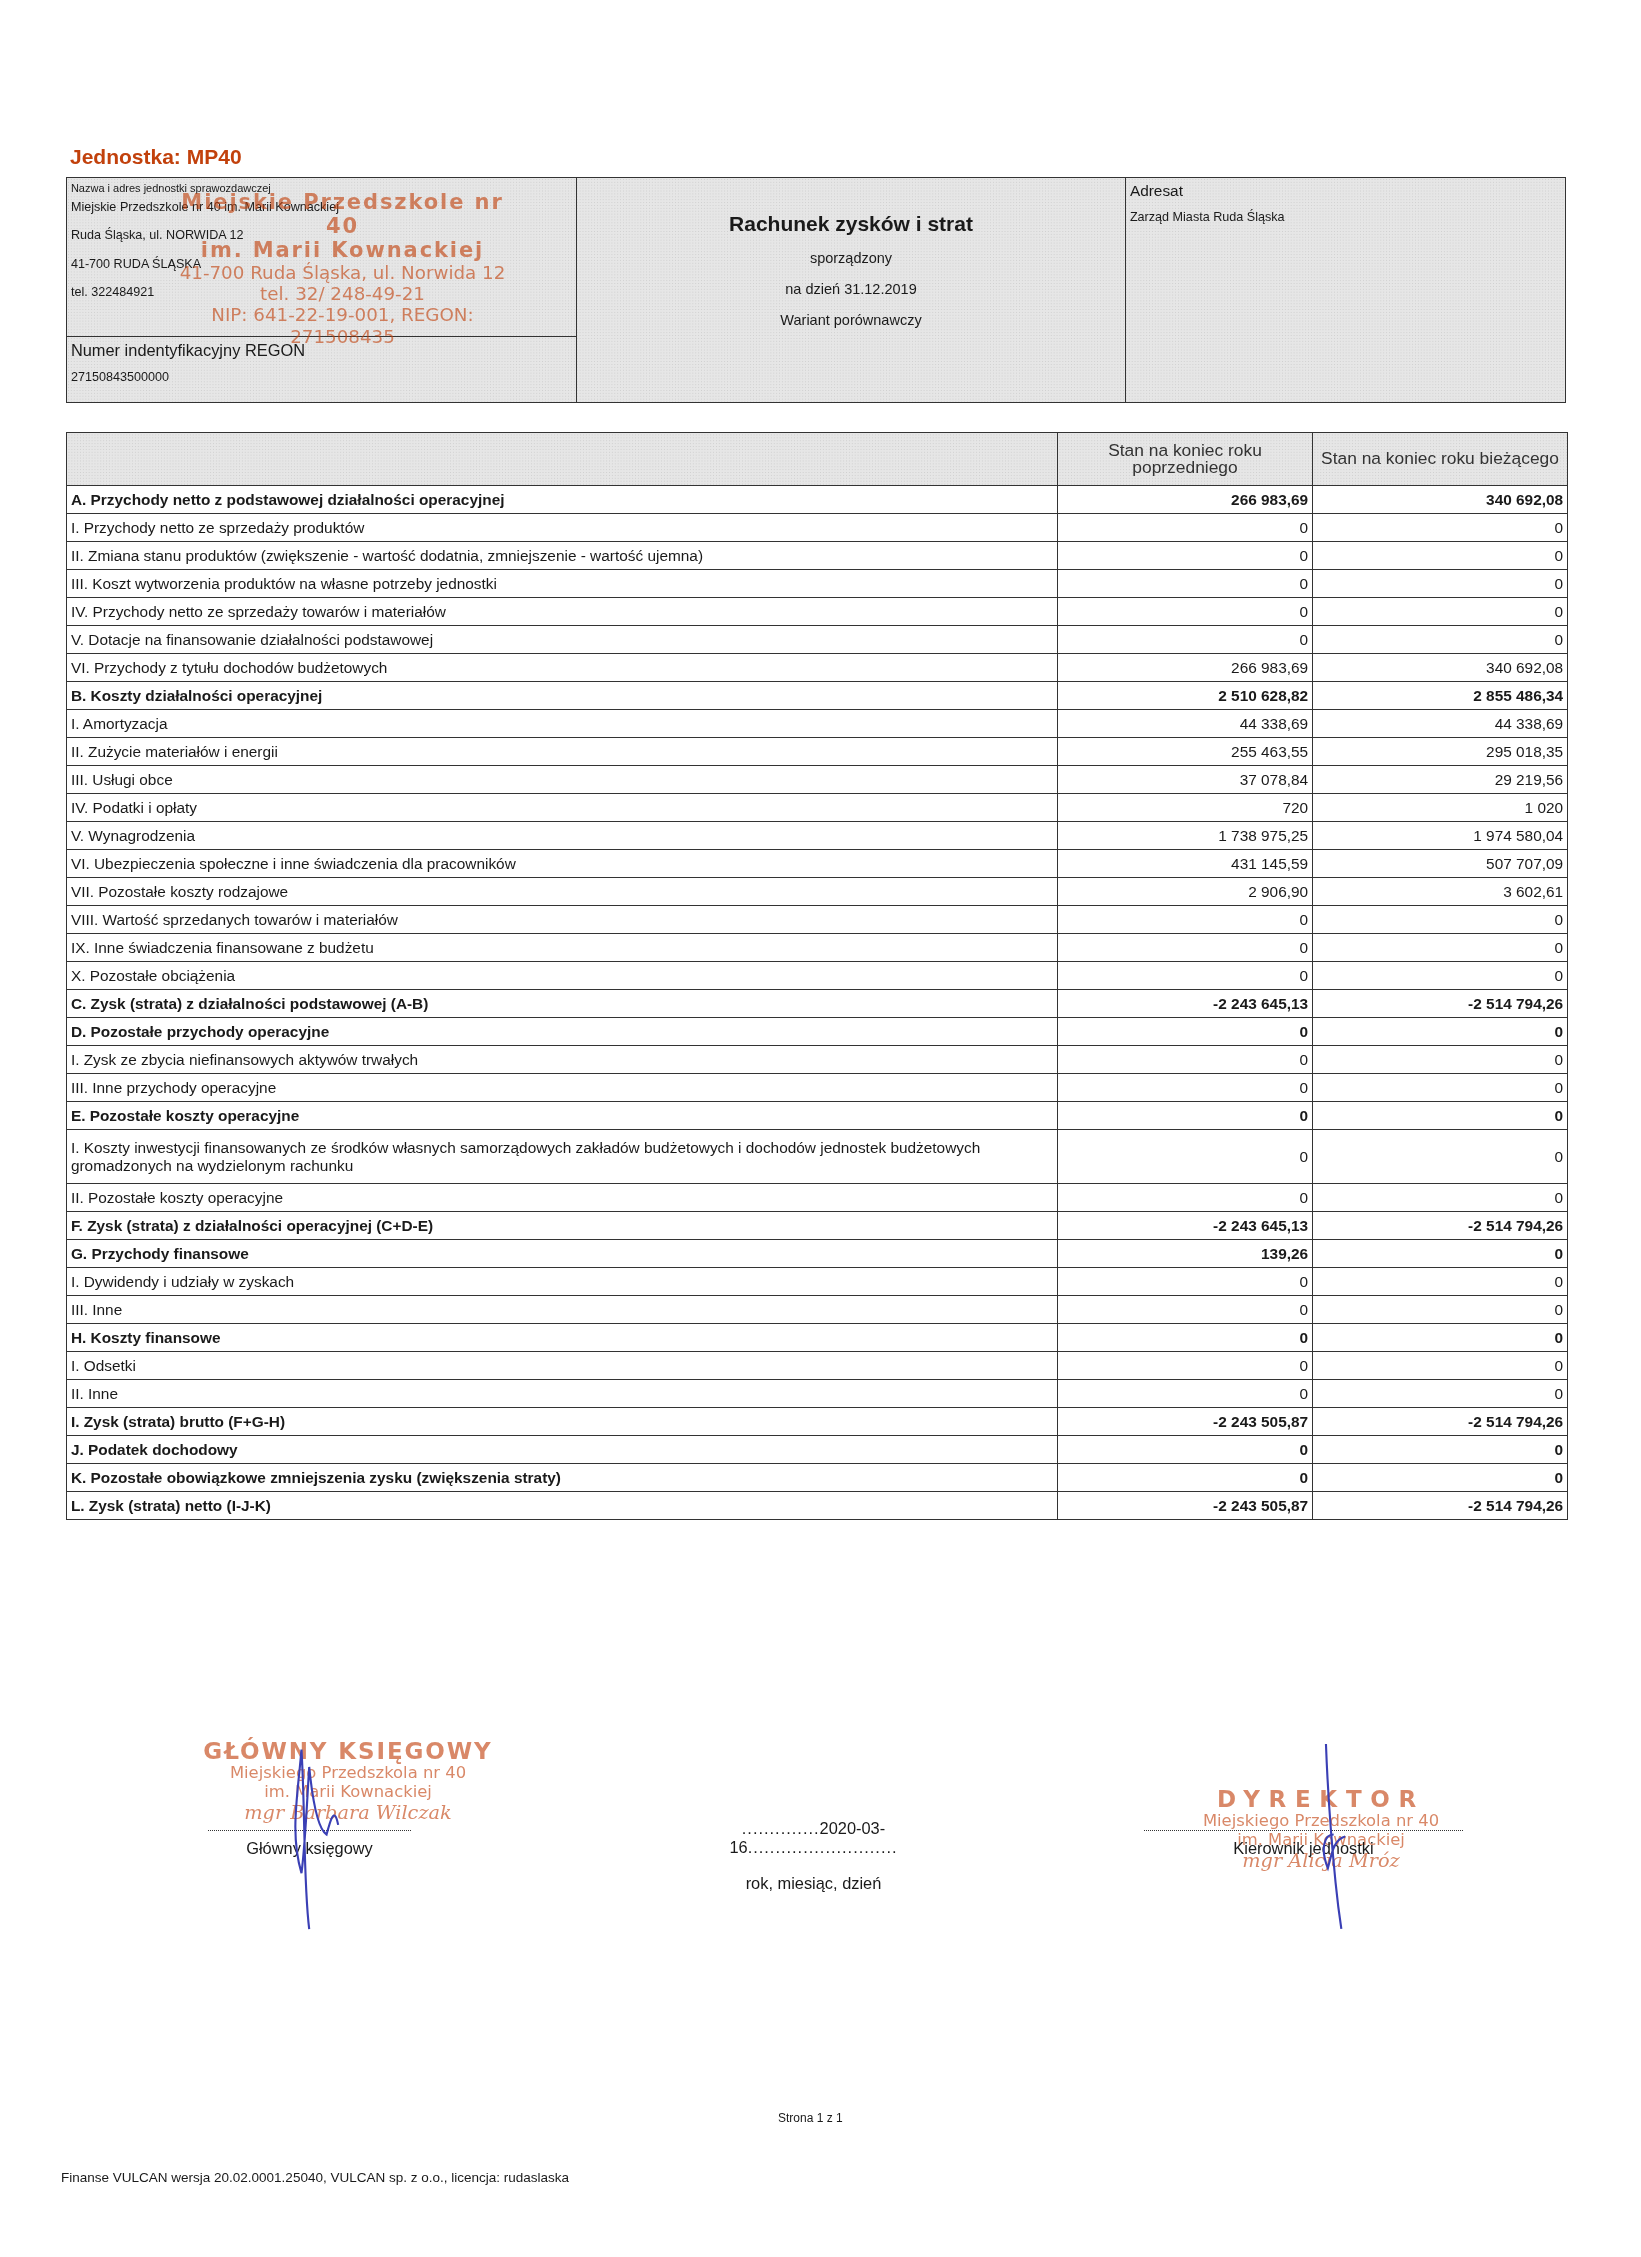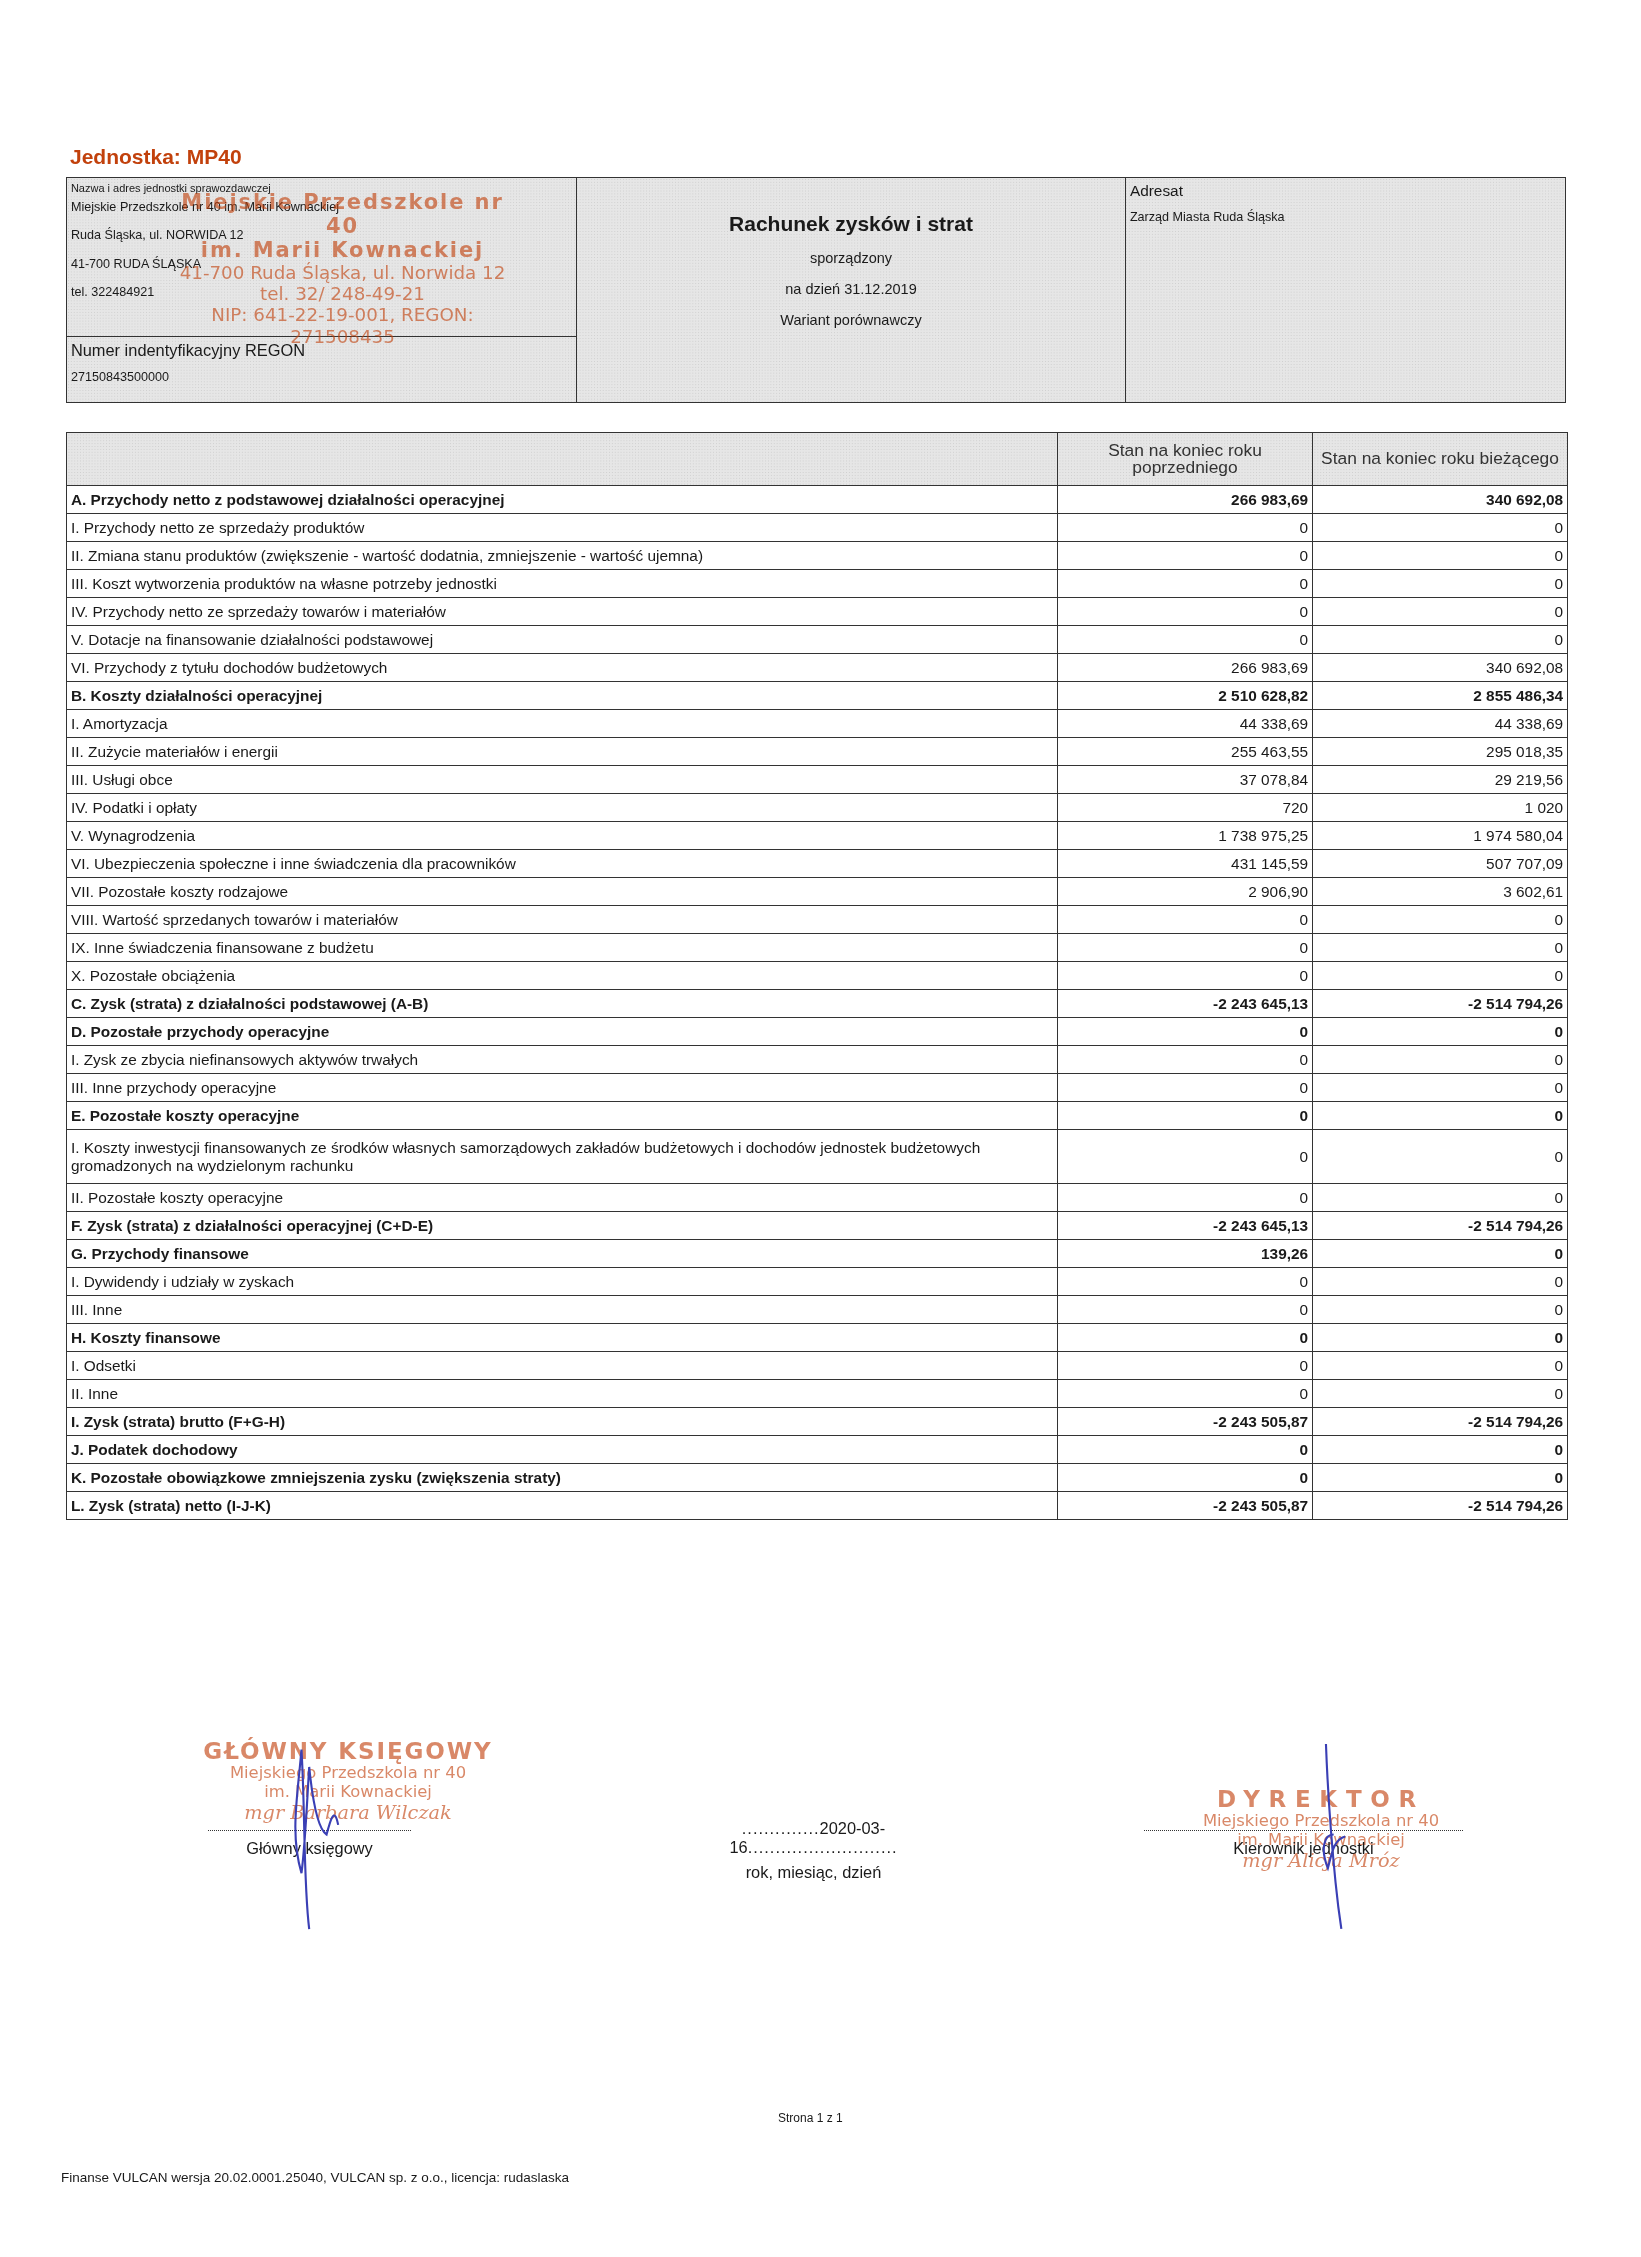--- a/index.html
+++ b/index.html
@@ -337,21 +337,21 @@
   <div>Główny księgowy</div>
 </div>
 <svg class="signature" style="left:280px;top:1738px" width="97" height="193" viewBox="0 0 100 200">
   <path d="M22 12 C 18 60, 10 100, 22 140 C 26 110, 28 60, 30 30 C 34 70, 40 95, 48 100 C 52 85, 56 70, 60 90 M22 12 C 26 80, 24 150, 30 198" fill="none" stroke="#3a3fb5" stroke-width="2.2"></path>
 </svg>
 
 <div id="sig-date" class="sig-block">
   <div class="dots" style="border:none">
     <span style="letter-spacing:1px">..............</span><span>2020-03-16</span><span style="letter-spacing:1px">...........................</span>
   </div>
-  <div style="margin-top:6px">rok, miesiąc, dzień</div>
+  <div style="margin-top:17px">rok, miesiąc, dzień</div>
 </div>
 
 <div id="stamp-director" class="stamp">
   <div class="big">DYREKTOR</div>
   <div>Miejskiego Przedszkola nr 40</div>
   <div>im. Marii Kownackiej</div>
   <div class="it">mgr Alicja Mróz</div>
 </div>
 <div id="sig-director" class="sig-block">
   <div class="dots"></div>

